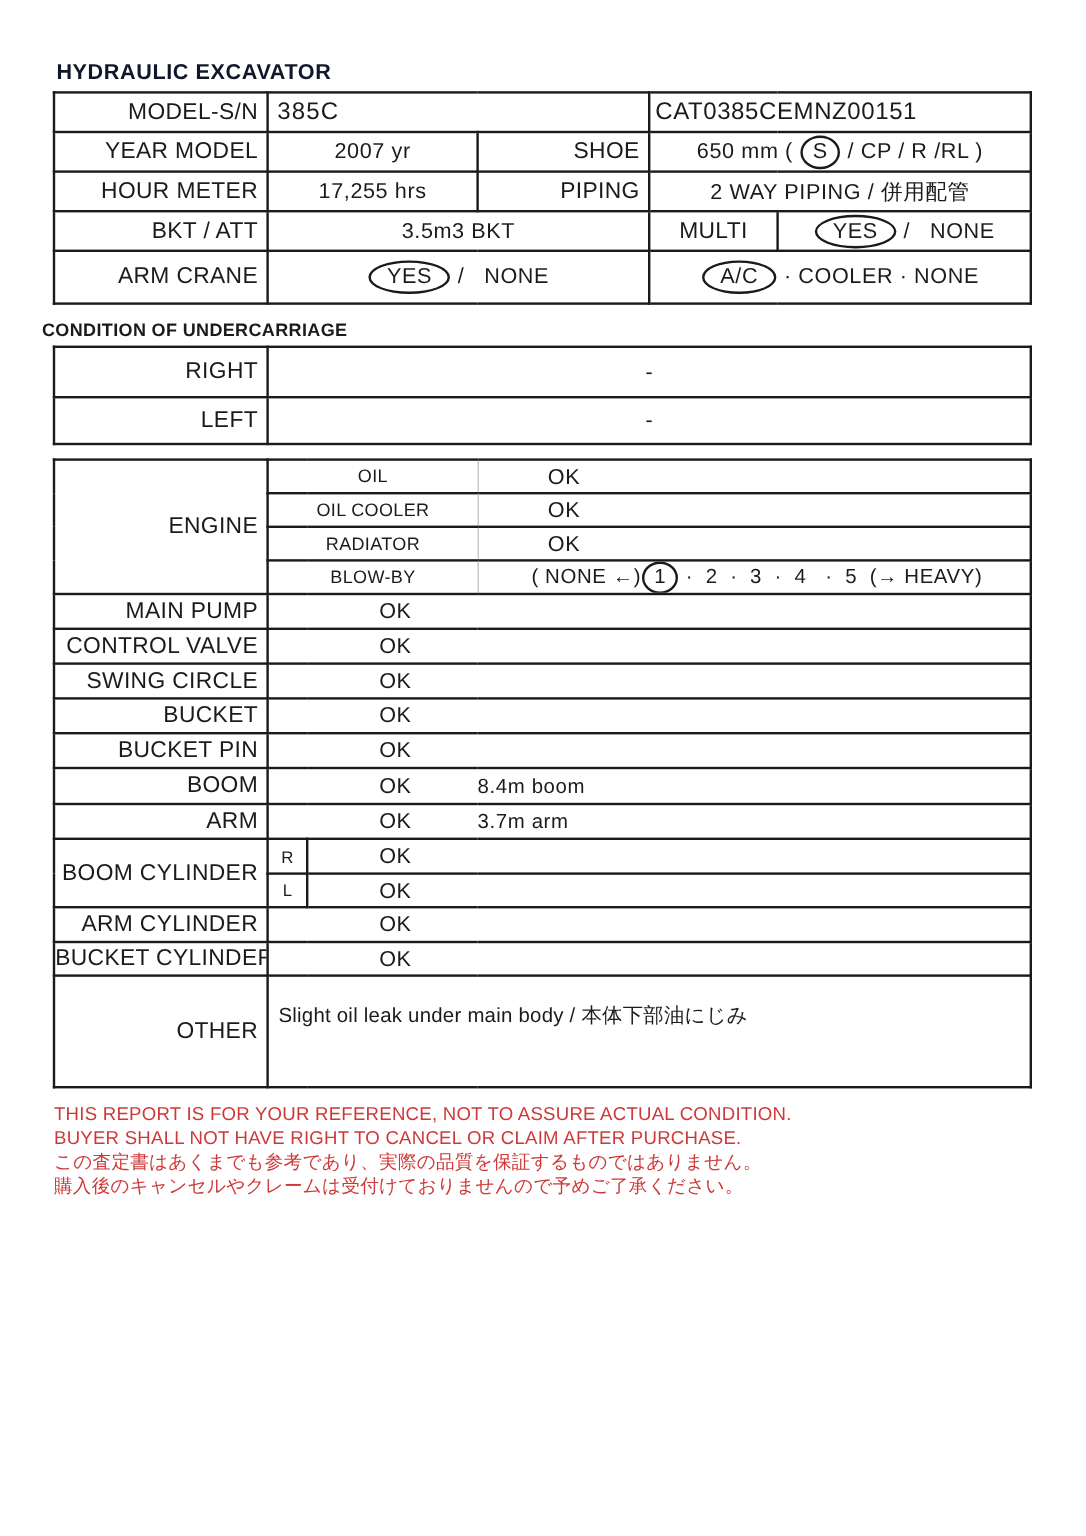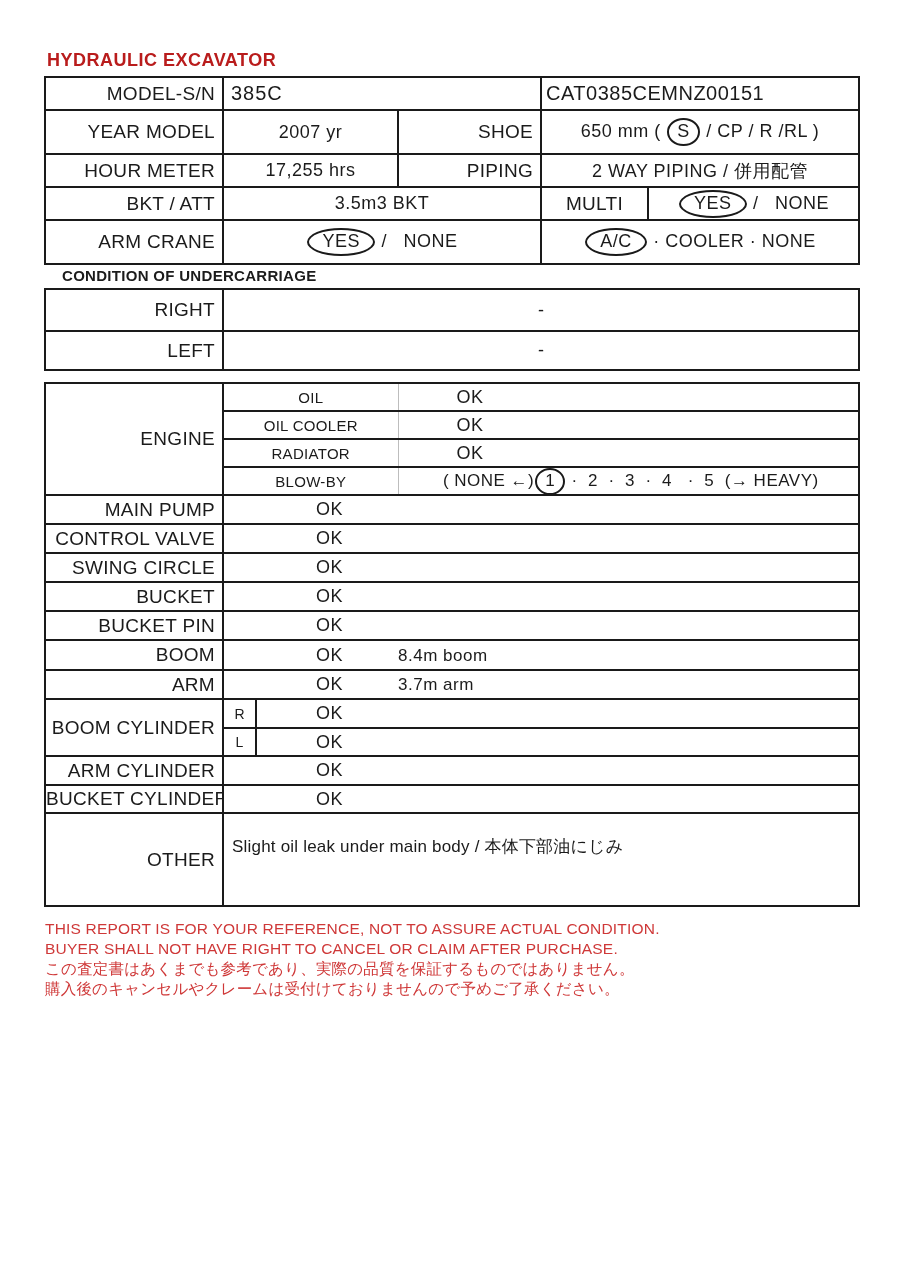--- a/index.html
+++ b/index.html
@@ -1,19 +1,19 @@
 <!DOCTYPE html>
 <html><head>
 <meta charset="utf-8">
 <style>
   html,body{margin:0;padding:0;background:#fff;}
   #page{position:relative;width:905px;height:1280px;background:#fff;
         font-family:"Liberation Sans","DejaVu Sans",sans-serif;color:#1b1b1b;}
   .abs{position:absolute;}
-  h1.title{font-size:18px;font-weight:bold;letter-spacing:.5px;margin:0;color:#b91c1c;}
+  h1.title{font-size:18px;font-weight:bold;letter-spacing:.5px;margin:0;color:#0f172a;}
   h2.subtitle{font-size:15px;font-weight:bold;letter-spacing:.3px;margin:0;color:#1b1b1b;}
   table{border-collapse:collapse;table-layout:fixed;}
   td{border:2px solid #1a1a1a;padding:0;overflow:hidden;white-space:pre;vertical-align:middle;}
   .lbl{text-align:right;padding-right:7px;font-size:19px;letter-spacing:.3px;}
   .c{text-align:center;}
   .big{font-size:18px;letter-spacing:.5px;}
   .model{font-size:20px;padding-left:7px;letter-spacing:1px;}
   .serial{font-size:20px;padding-left:4px;letter-spacing:.5px;}
   .sub{text-align:center;font-size:15px;letter-spacing:.3px;border-right:1px solid #bdbdbd;}
   .engval{border-left:1px solid #bdbdbd;font-size:18px;padding-left:58px;letter-spacing:.5px;}
@@ -43,21 +43,21 @@
         <col style="width:143px">
         <col style="width:107px">
         <col style="width:211px">
       </colgroup>
     <tbody>
         <tr style="height:33px">
       <td class="lbl">MODEL-S/N</td>
       <td colspan="2" class="model">385C</td>
       <td colspan="2" class="serial">CAT0385CEMNZ00151</td>
     </tr>
-    <tr style="height:44px">
+    <tr style="height:33px">
       <td class="lbl">YEAR MODEL</td>
       <td class="c big">2007 yr</td>
       <td class="lbl">SHOE</td>
       <td colspan="2" class="c big"><span>650 mm ( </span><span class="circ sm">S</span><span> / CP / R /RL )</span></td>
     </tr>
     <tr style="height:33px">
       <td class="lbl">HOUR METER</td>
       <td class="c big">17,255 hrs</td>
       <td class="lbl">PIPING</td>
       <td colspan="2" class="c big">2 WAY PIPING / 併用配管</td>
@@ -69,21 +69,21 @@
       <td class="c big"><span class="circ">YES</span><span> /   NONE</span></td>
     </tr>
     <tr style="height:44px">
       <td class="lbl">ARM CRANE</td>
       <td colspan="2" class="c big"><span class="circ">YES</span><span> /   NONE</span></td>
       <td colspan="2" class="c big"><span class="circ">A/C</span><span> · COOLER · NONE</span></td>
     </tr>
   </tbody>
     </table>
 
-  <h2 class="subtitle abs" style="left:62px;top:267px;">CONDITION OF UNDERCARRIAGE</h2>
+  <h2 class="subtitle abs" style="left:35px;top:267px;">CONDITION OF UNDERCARRIAGE</h2>
 
   <table class="abs" style="left:44px;top:288px;width:814px;">
     <colgroup>
         <col style="width:178px">
         <col style="width:636px">
       </colgroup>
     <tbody>
         <tr style="height:42px">
       <td class="lbl">RIGHT</td>
       <td class="c dash">-</td>

